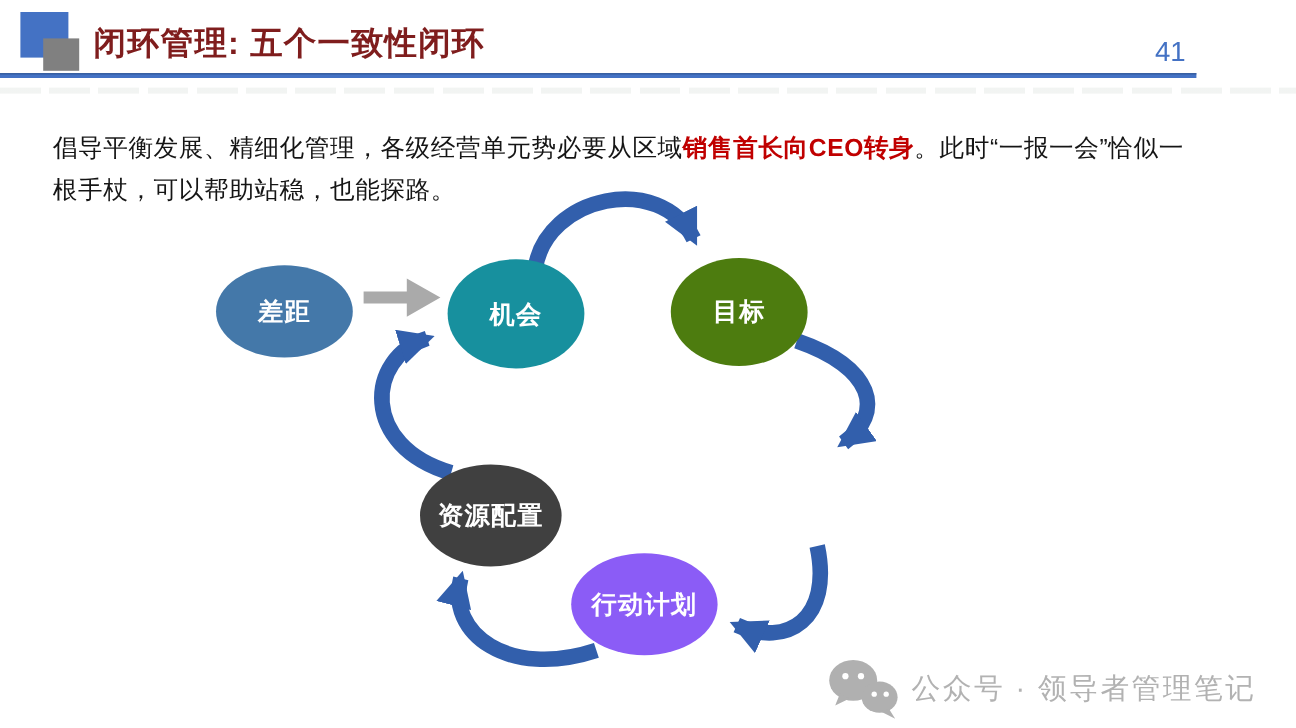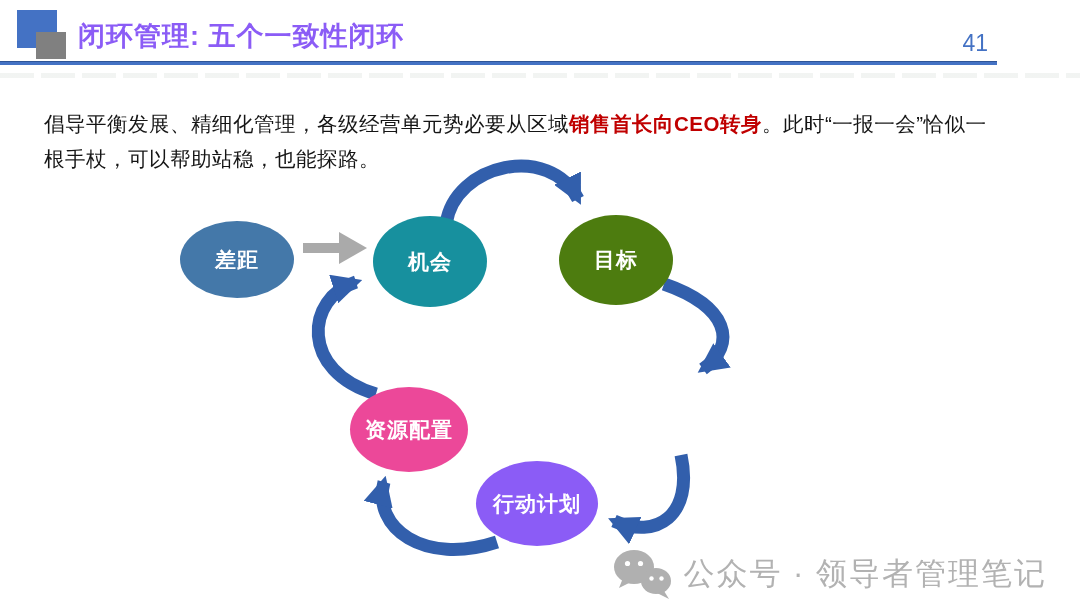--- a/index.html
+++ b/index.html
@@ -5,21 +5,21 @@
   html,body{margin:0;padding:0;background:#ffffff;}
   .slide{
     position:relative;width:1080px;height:607px;background:#ffffff;
     font-family:"Liberation Sans",sans-serif;overflow:hidden;
   }
   
   .sq-blue{position:absolute;left:17px;top:10px;width:40px;height:38px;background:#4472C4;}
   .sq-gray{position:absolute;left:36px;top:32px;width:30px;height:27px;background:#808080;}
   .slide-title{
     position:absolute;left:78px;top:18px;margin:0;
-    font-size:27px;font-weight:bold;color:#8b5cf6;letter-spacing:1px;white-space:nowrap;
+    font-size:27px;font-weight:bold;color:#7f1d1d;letter-spacing:1px;white-space:nowrap;
   }
   .page-num{
     position:absolute;right:92px;top:30px;font-size:23px;color:#4472C4;
   }
   .header-line{position:absolute;left:0;top:61px;width:997px;height:3px;background:#4472C4;border-top:1px solid #2f5597;}
   .dashed-line{
     position:absolute;left:0;top:73px;width:1080px;height:5px;opacity:.55;
     background:repeating-linear-gradient(90deg,#e7ebe8 0px,#e7ebe8 34px,transparent 34px,transparent 41px);
   }
   
@@ -32,28 +32,28 @@
   .diagram-svg{position:absolute;left:0;top:0;width:1080px;height:607px;}
   .node{
     position:absolute;border-radius:50%;display:flex;align-items:center;justify-content:center;
     color:#ffffff;font-weight:bold;font-size:21px;letter-spacing:1px;white-space:nowrap;
   }
   .node-gap{left:180px;top:221px;width:114px;height:77px;background:#4478A9;}
   .node-opportunity{left:373px;top:216px;width:114px;height:91px;background:#17909E;}
   .node-goal{left:559px;top:215px;width:114px;height:90px;background:#4d7c0f;}
   .node-strategy{left:621px;top:374px;width:110px;height:85px;background:#4E5DA0;}
   .node-action{left:476px;top:461px;width:122px;height:85px;background:#8b5cf6;}
-  .node-resources{left:350px;top:387px;width:118px;height:85px;background:#ec4899;}
+  .node-resources{left:350px;top:387px;width:118px;height:85px;background:#404040;}
   .center-label{
     position:absolute;left:467px;top:350px;font-size:33px;color:#000000;letter-spacing:2px;white-space:nowrap;
   }
   
   .watermark{
     position:absolute;right:33px;top:548px;display:flex;align-items:center;gap:10px;
-    color:#b2b2b2;font-size:31px;letter-spacing:2px;white-space:nowrap;
+    color:#b2b2b2;font-size:24px;letter-spacing:2px;white-space:nowrap;
   }
   .wechat-icon{width:62px;height:52px;flex:0 0 auto;}
 </style>
 </head>
 <body>
 
 <div class="slide">
 
   <div class="sq-blue"></div>
   <div class="sq-gray"></div>

